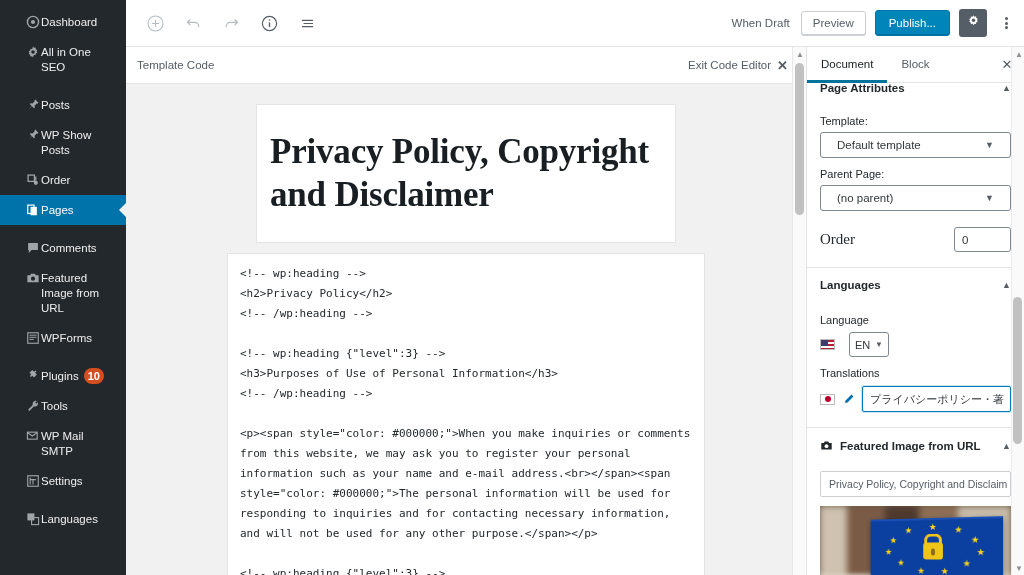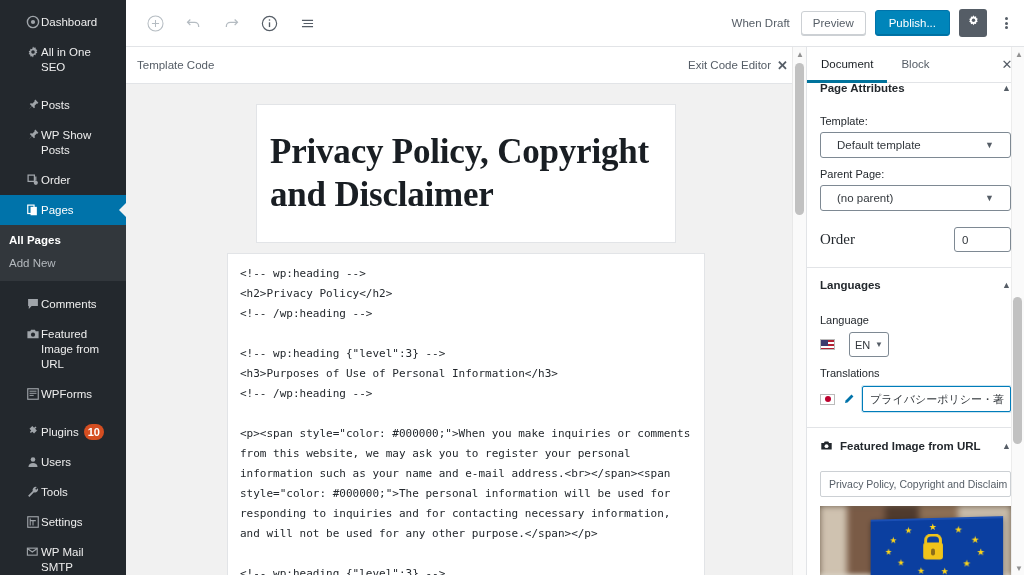--- a/index.html
+++ b/index.html
@@ -350,28 +350,20 @@
     <div class="menu-item current">
       <span class="ico">
         <svg width="14" height="14" viewBox="0 0 20 20">
             <rect x="2.5" y="3" width="9" height="12" fill="none" stroke="currentColor" stroke-width="1.7"></rect>
             <rect x="6.5" y="5.5" width="9" height="12" fill="currentColor"></rect>
           </svg>
       </span>
       <span class="mi-label">Pages</span>
     </div>
 
-    <div class="submenu">
-      <div class="sub-item current">
-        <span>All Pages</span>
-      </div>
-      <div class="sub-item">
-        <span>Add New</span>
-      </div>
-    </div>
 
     <div class="menu-sep"></div>
 
     <div class="menu-item">
       <span class="ico">
         <svg width="14" height="14" viewBox="0 0 20 20">
             <path fill="currentColor" d="M3 3h14v10H8l-4 4v-4H3z"></path>
           </svg>
       </span>
       <span class="mi-label">Comments</span>
@@ -403,57 +395,48 @@
     <div class="menu-item">
       <span class="ico">
         <svg width="14" height="14" viewBox="0 0 20 20">
             <path fill="currentColor" d="M13.5 2l1.5 1.5-2 2 2.5 2.5-4 4L9 9.5l-2 2L5.5 10l2-2L5 5.5l4-4L11.5 4z"></path>
           </svg>
       </span>
       <span class="mi-label">Plugins</span>
       <span class="badge">10</span>
     </div>
 
-    <div class="menu-item">
-      <span class="ico">
-        <svg width="14" height="14" viewBox="0 0 20 20">
-            <circle cx="10" cy="6.5" r="3.3" fill="currentColor"></circle>
-            <path fill="currentColor" d="M3.5 17c0-3.6 2.9-5.6 6.5-5.6s6.5 2 6.5 5.6z"></path>
-          </svg>
-      </span>
-      <span class="mi-label">Users</span>
-    </div>
 
     <div class="menu-item">
       <span class="ico">
         <svg width="14" height="14" viewBox="0 0 20 20">
             <path fill="currentColor" d="M15.5 3a4.5 4.5 0 00-5.9 5.6L3 15.2 4.8 17l6.6-6.6A4.5 4.5 0 0017 4.5l-2.4 2.4-1.5-1.5z"></path>
           </svg>
       </span>
       <span class="mi-label">Tools</span>
+    </div>
+
+    <div class="menu-item">
+      <span class="ico">
+        <svg width="14" height="14" viewBox="0 0 20 20">
+            <rect x="2" y="4.5" width="14" height="10" fill="none" stroke="currentColor" stroke-width="1.6"></rect>
+            <path d="M2 5l7 5 7-5" stroke="currentColor" stroke-width="1.6" fill="none"></path>
+          </svg>
+      </span>
+      <span class="mi-label">WP Mail SMTP</span>
     </div>
 
     <div class="menu-item">
       <span class="ico">
         <svg width="14" height="14" viewBox="0 0 20 20">
             <rect x="2.5" y="2.5" width="15" height="15" fill="none" stroke="currentColor" stroke-width="1.6"></rect>
             <path d="M6 5v10M6 8h8M10 8v7" stroke="currentColor" stroke-width="1.5"></path>
           </svg>
       </span>
       <span class="mi-label">Settings</span>
-    </div>
-
-    <div class="menu-item">
-      <span class="ico">
-        <svg width="14" height="14" viewBox="0 0 20 20">
-            <rect x="2" y="4.5" width="14" height="10" fill="none" stroke="currentColor" stroke-width="1.6"></rect>
-            <path d="M2 5l7 5 7-5" stroke="currentColor" stroke-width="1.6" fill="none"></path>
-          </svg>
-      </span>
-      <span class="mi-label">WP Mail SMTP</span>
     </div>
 
     <div class="menu-sep"></div>
 
     <div class="menu-item">
       <span class="ico">
         <svg width="14" height="14" viewBox="0 0 20 20">
             <rect x="2" y="2" width="10" height="10" fill="currentColor"></rect>
             <rect x="8" y="8" width="10" height="10" fill="none" stroke="currentColor" stroke-width="1.6"></rect>
           </svg>

